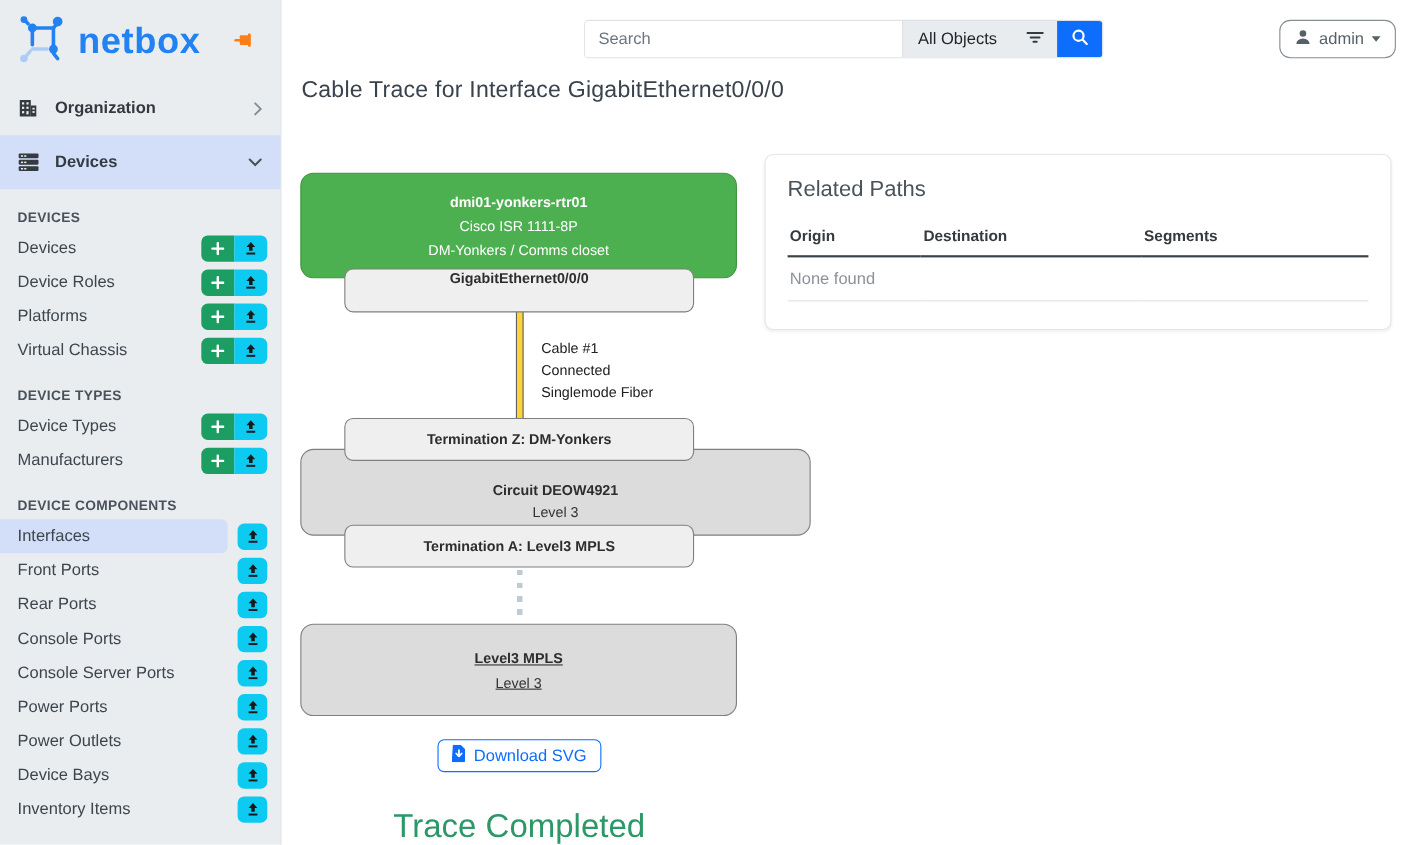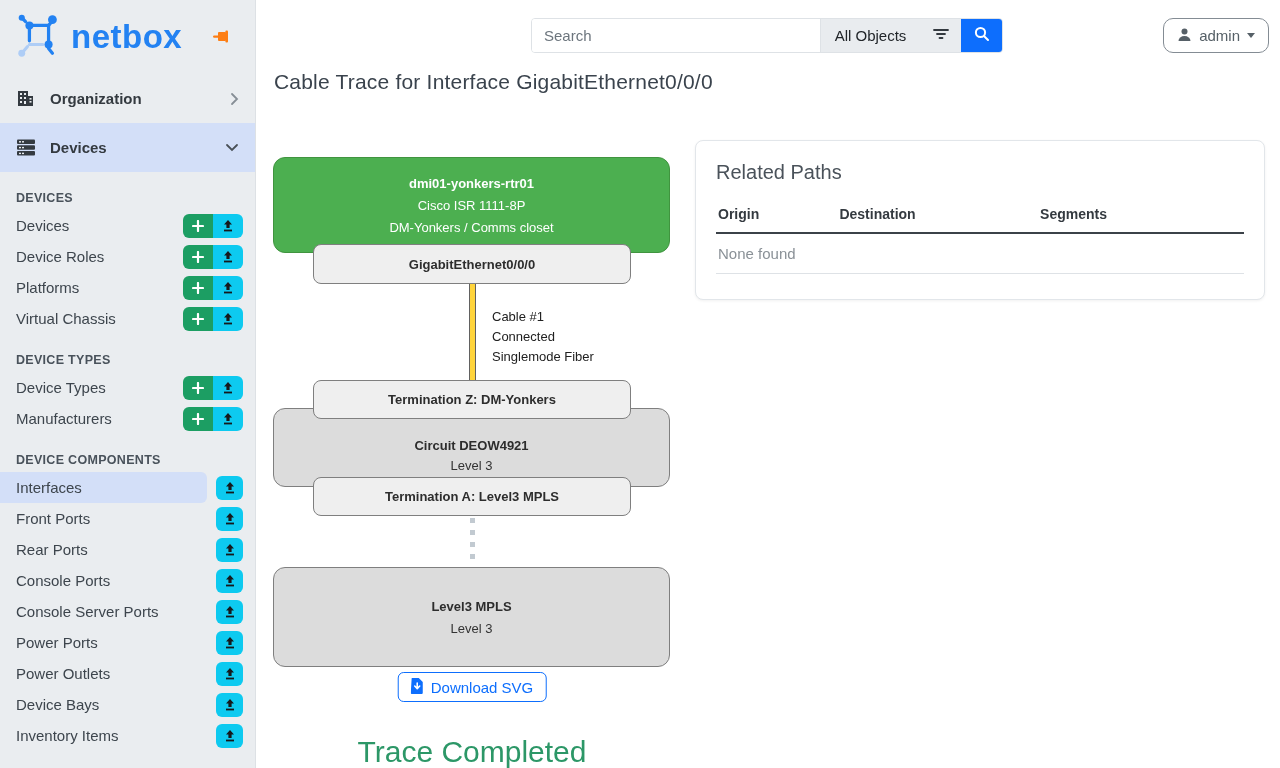--- a/index.html
+++ b/index.html
@@ -48,30 +48,30 @@
   .rp-table { width:100%; border-collapse:collapse; }
   .rp-table th { text-align:left; font-size:14px; font-weight:bold; color:#343a40; padding:6px 2px 10px; border-bottom:2px solid #3b4248; }
   .rp-table td { font-size:15px; color:#8a9197; padding:11px 2px; border-bottom:1px solid #dee2e6; }
   .col-origin { width:23%; } .col-dest { width:38%; } .col-seg { width:39%; }
 
   
   .trace { position:absolute; left:17px; top:157px; width:398px; height:620px; font-size:13px; }
   .tbox { position:absolute; text-align:center; }
   .device-box { left:0; top:0; width:397px; height:96px; background:#4caf50; border:1px solid #40943f; border-radius:12px; color:#fff; display:flex; flex-direction:column; justify-content:center; gap:7px; z-index:2; }
   .device-name { font-weight:bold; }
-  .iface-box { left:40px; top:87px; width:318px; height:40px; background:#efefef; border:1px solid #7f7f7f; border-radius:8px; display:flex; align-items:center; justify-content:center; font-weight:bold; color:#2d2d2d; z-index:3; }
+  .iface-box { left:40px; top:87px; width:318px; height:40px; background:#efefef; border:1px solid #7f7f7f; border-radius:8px; display:flex; justify-content:center; font-weight:bold; color:#2d2d2d; z-index:3; }
   .cable-line { left:196px; top:126px; width:7px; height:98px; background:#ffd43b; border-left:1px solid #616161; border-right:1px solid #616161; z-index:1; }
   .cable-label { left:219px; top:150px; text-align:left; line-height:20px; color:#212121; z-index:2; }
   .cable-name { font-weight:normal; }
   .termz-box { left:40px; top:223px; width:318px; height:39px; background:#efefef; border:1px solid #7f7f7f; border-radius:8px; display:flex; align-items:center; justify-content:center; font-weight:bold; color:#2d2d2d; z-index:3; }
-  .circuit-box { left:0; top:251px; width:397px; height:79px; background:#dcdcdc; border:1px solid #7f7f7f; border-radius:12px; z-index:2; padding-top:27px; line-height:20px; color:#333; }
+  .circuit-box { left:0; top:251px; width:464px; height:79px; background:#dcdcdc; border:1px solid #7f7f7f; border-radius:12px; z-index:2; padding-top:27px; line-height:20px; color:#333; }
   .circuit-name { font-weight:bold; color:#2d2d2d; }
   .terma-box { left:40px; top:320px; width:318px; height:39px; background:#efefef; border:1px solid #7f7f7f; border-radius:8px; display:flex; align-items:center; justify-content:center; font-weight:bold; color:#2d2d2d; z-index:3; }
   .dots-line { left:197px; top:361px; width:5px; height:47px; background:repeating-linear-gradient(to bottom,#c2cad1 0 5px,transparent 5px 12px); z-index:1; }
-  .pnet-box { left:0; top:410px; width:397px; height:100px; background:#dcdcdc; border:1px solid #7f7f7f; border-radius:12px; display:flex; flex-direction:column; justify-content:center; gap:7px; color:#333; z-index:2; }
+  .pnet-box { left:0; top:410px; width:397px; height:84px; background:#dcdcdc; border:1px solid #7f7f7f; border-radius:12px; display:flex; flex-direction:column; justify-content:center; gap:7px; color:#333; z-index:2;text-decoration:underline; }
   .pnet-name { font-weight:bold; color:#2d2d2d; }
   .dl-btn { left:50%; transform:translateX(-50%); top:515px; height:30px; background:#fff; border:1px solid #0d6efd; border-radius:6px; color:#0d6efd; display:flex; align-items:center; gap:7px; padding:0 12px; font-size:15px; cursor:pointer; font-family:inherit; }
   .trace-status { left:0; width:100%; top:578px; text-align:center; font-size:30px; color:#2c9767; }
 </style>
 </head>
 <body>
 
 <div class="app">
 
   <nav class="sidebar">

